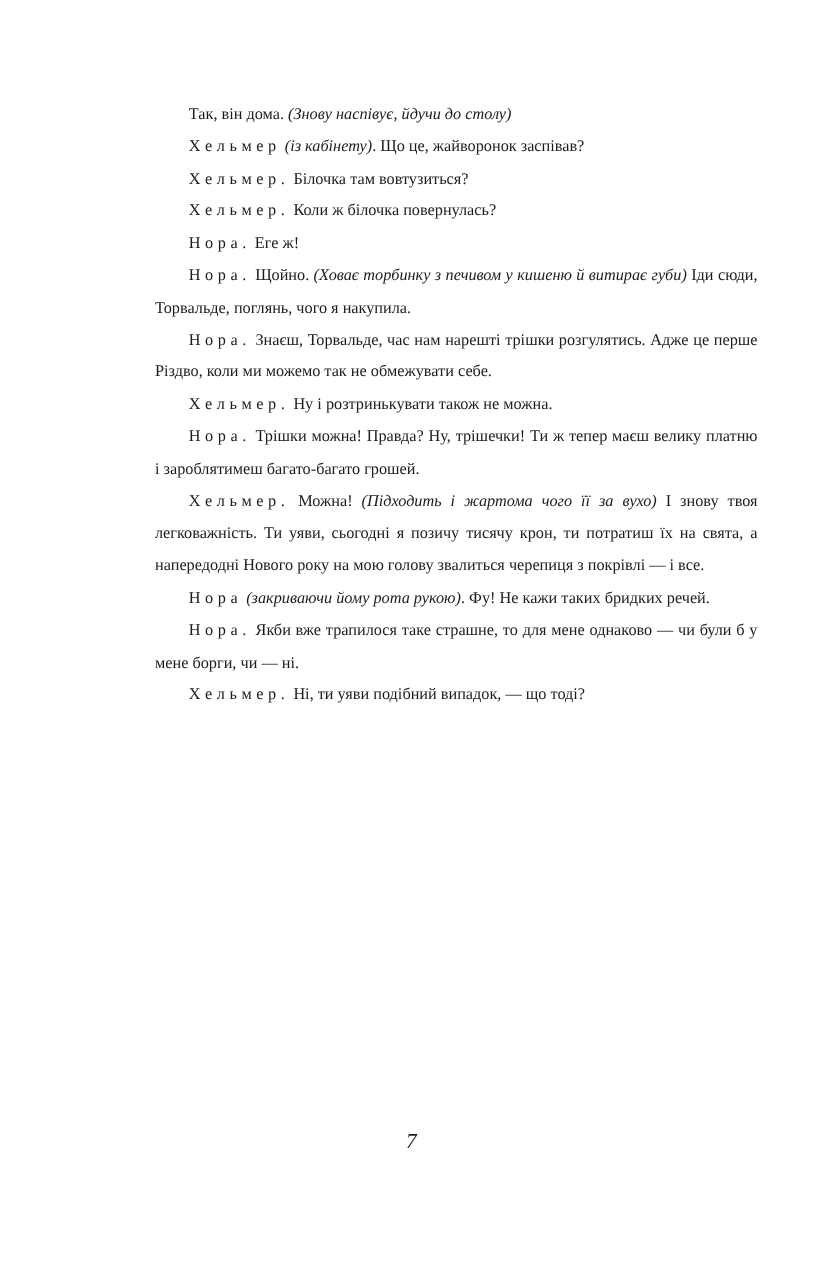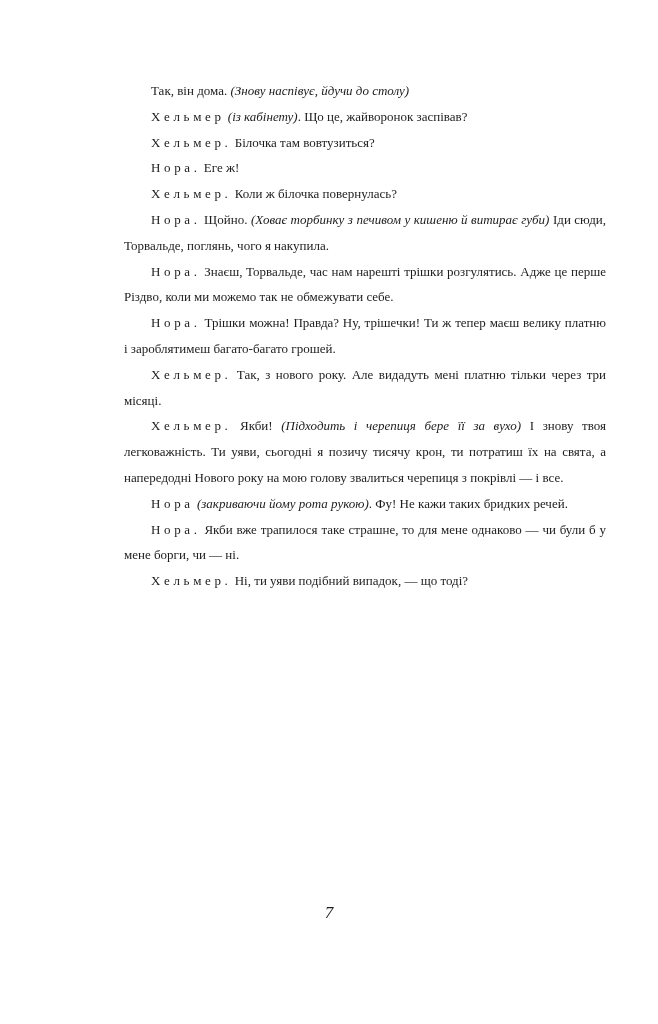--- a/index.html
+++ b/index.html
@@ -51,25 +51,25 @@
   }
 </style>
 </head>
 <body>
 
 <div class="page">
   <div class="text-block">
       <p><span>Так, він дома. </span><span class="stage">(Знову наспівує, йдучи до столу)</span></p>
       <p><span class="speaker">Хельмер</span><span> </span><span class="stage">(із кабінету)</span><span>. Що це, жайворонок заспівав?</span></p>
       <p><span class="speaker">Хельмер.</span><span> Білочка там вовтузиться?</span></p>
+      <p><span class="speaker">Хельмер.</span><span> Коли ж білочка повернулась?</span></p>
       <p><span class="speaker">Нора.</span><span> Еге ж!</span></p>
-      <p><span class="speaker">Хельмер.</span><span> Коли ж білочка повернулась?</span></p>
       <p><span class="speaker">Нора.</span><span> Щойно. </span><span class="stage">(Ховає торбинку з печивом у кишеню й витирає губи)</span><span> Іди сюди, Торвальде, поглянь, чого я накупила.</span></p>
       <p><span class="speaker">Нора.</span><span> Знаєш, Торвальде, час нам нарешті трішки розгулятись. Адже це перше Різдво, коли ми можемо так не обмежувати себе.</span></p>
+      <p><span class="speaker">Хельмер.</span><span> Ну і розтринькувати також не можна.</span></p>
       <p><span class="speaker">Нора.</span><span> Трішки можна! Правда? Ну, трішечки! Ти ж тепер маєш велику платню і зароблятимеш багато-багато грошей.</span></p>
-      <p><span class="speaker">Хельмер.</span><span> Так, з нового року. Але видадуть мені платню тільки через три місяці.</span></p>
-      <p><span class="speaker">Хельмер.</span><span> Якби! </span><span class="stage">(Підходить і черепиця бере її за вухо)</span><span> І знову твоя легковажність. Ти уяви, сьогодні я позичу тисячу крон, ти потратиш їх на свята, а напередодні Нового року на мою голову звалиться черепиця з покрівлі — і все.</span></p>
+      <p><span class="speaker">Хельмер.</span><span> Можна! </span><span class="stage">(Підходить і жартома чого її за вухо)</span><span> І знову твоя легковажність. Ти уяви, сьогодні я позичу тисячу крон, ти потратиш їх на свята, а напередодні Нового року на мою голову звалиться черепиця з покрівлі — і все.</span></p>
       <p><span class="speaker">Нора</span><span> </span><span class="stage">(закриваючи йому рота рукою)</span><span>. Фу! Не кажи таких бридких речей.</span></p>
       <p><span class="speaker">Нора.</span><span> Якби вже трапилося таке страшне, то для мене однаково — чи були б у мене борги, чи — ні.</span></p>
       <p><span class="speaker">Хельмер.</span><span> Ні, ти уяви подібний випадок, — що тоді?</span></p>
     </div>
   <div class="page-footer">7</div>
 </div>
 
 </body></html>

